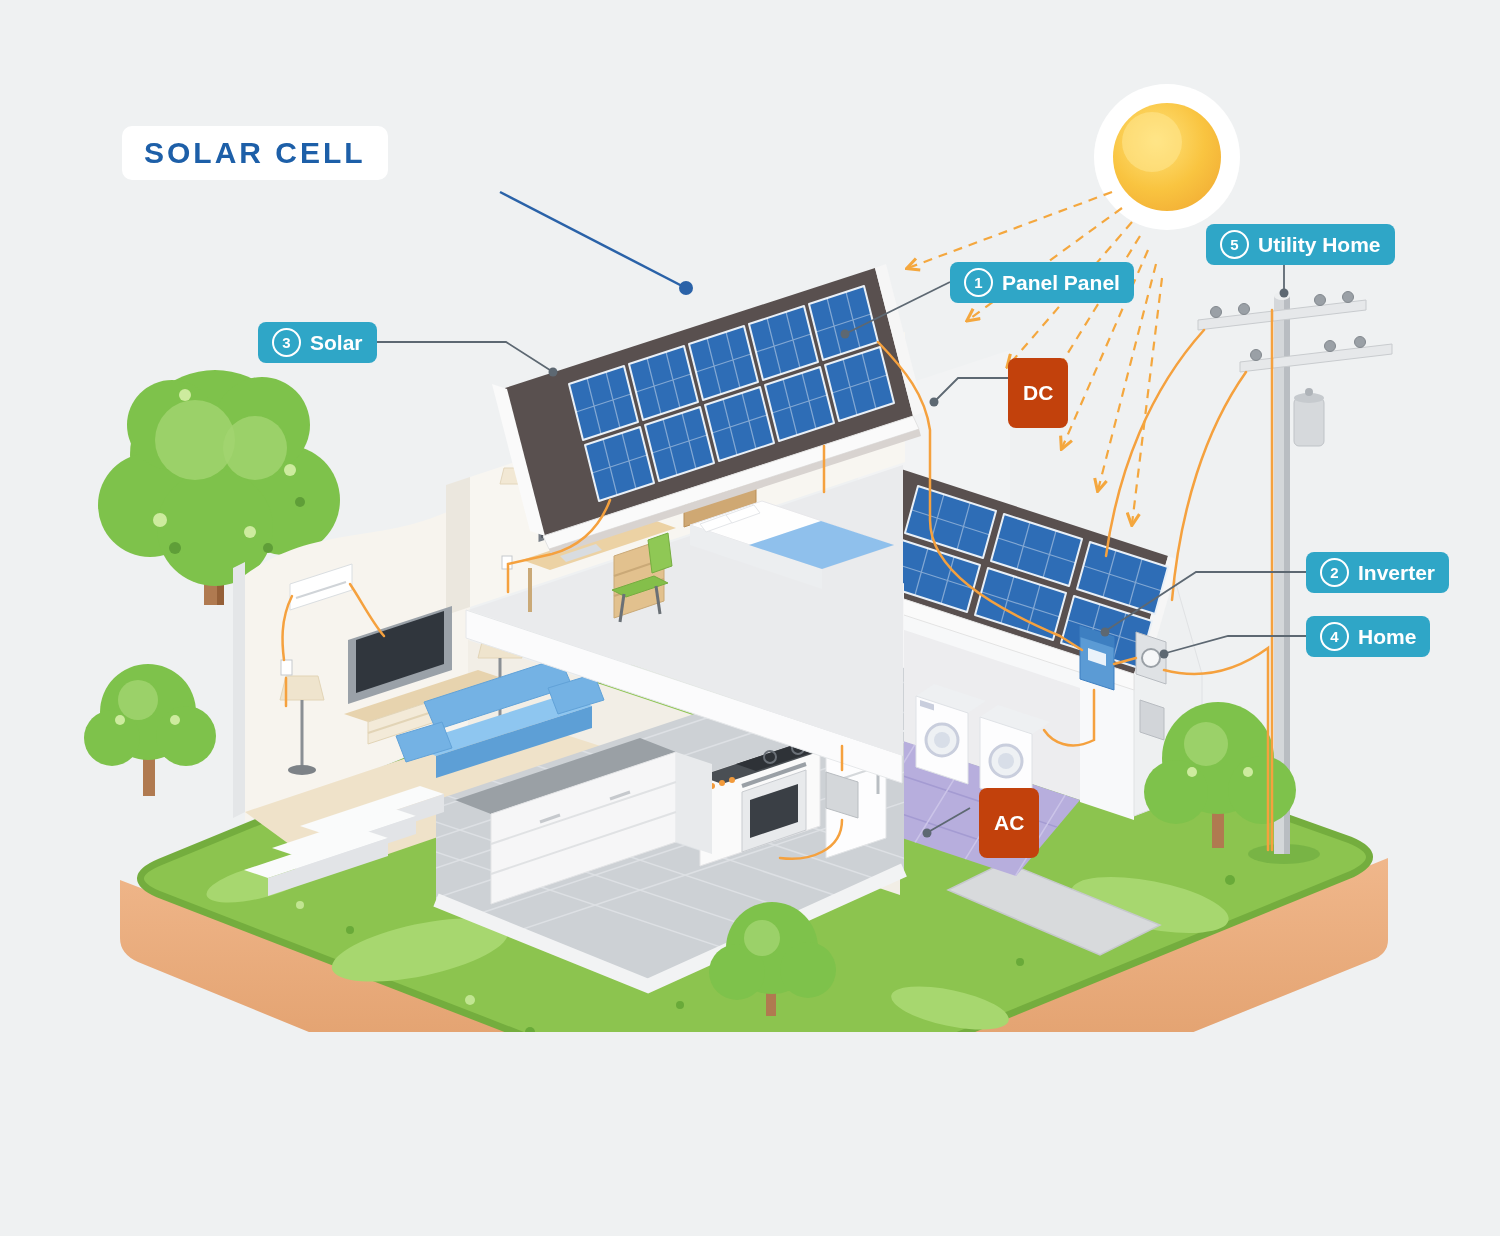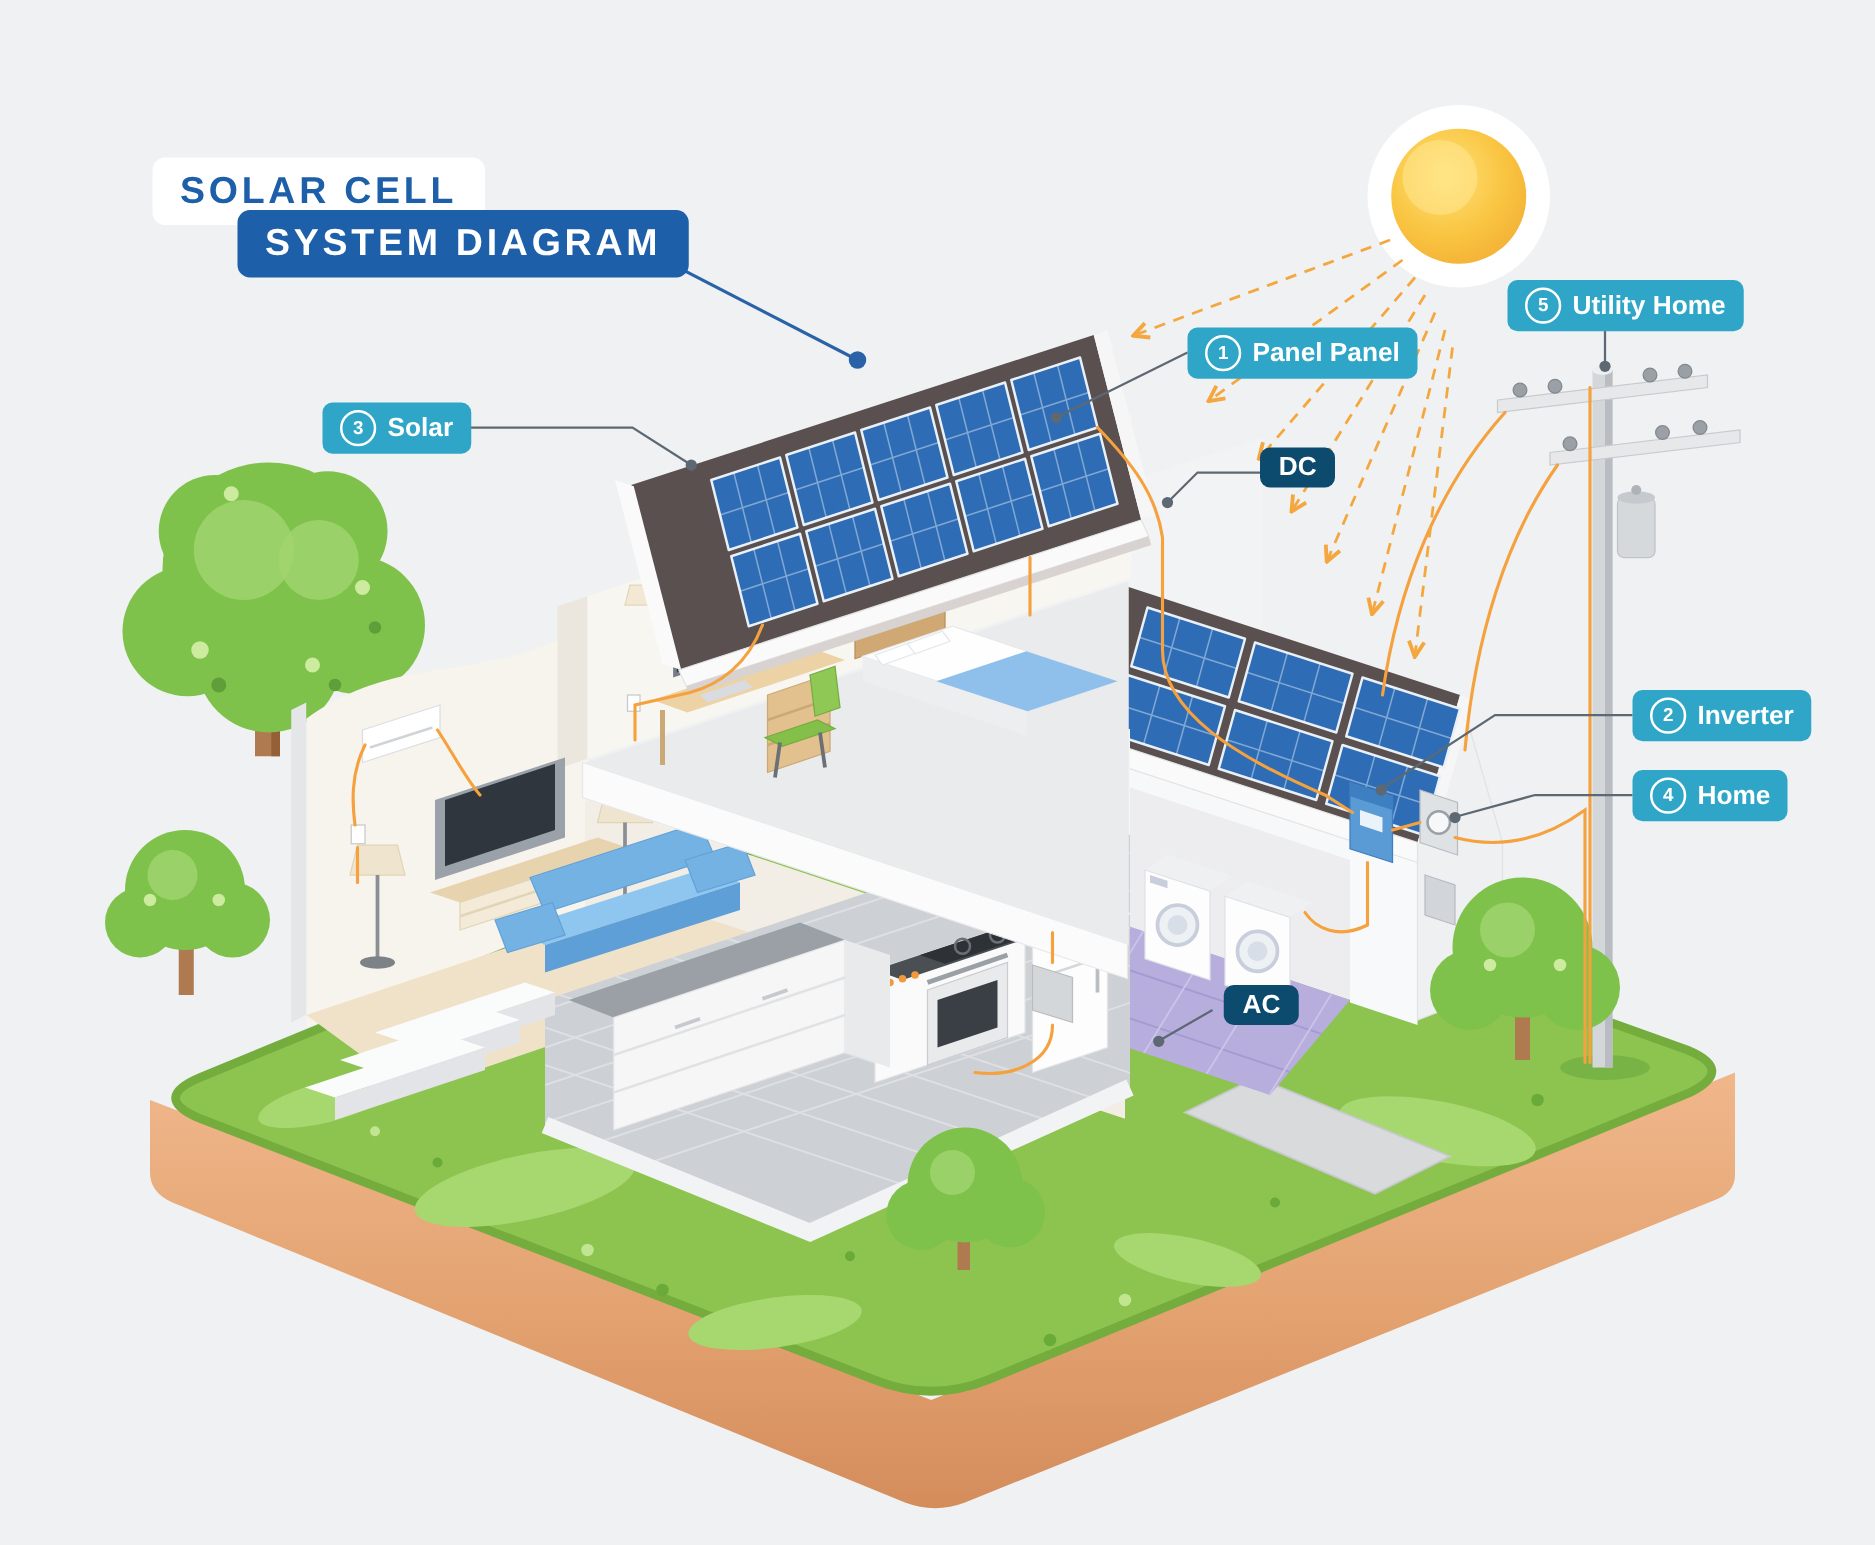--- a/index.html
+++ b/index.html
@@ -1,23 +1,23 @@
 <!DOCTYPE html>
 <html><head>
 <meta charset="utf-8">
 <style>
   html,body{margin:0;padding:0;background:#eff1f2;}
-  #stage{position:relative;width:1500px;height:1236px;background:#eff1f2;overflow:hidden;
+  #stage{position:relative;width:1500px;height:1032px;background:#eff1f2;overflow:hidden;
          font-family:"Liberation Sans",sans-serif;}
   #scene{position:absolute;left:0;top:0;}
   .pill{position:absolute;display:flex;align-items:center;gap:9px;background:#2fa6c7;color:#fff;
         font-weight:bold;font-size:21px;padding:6px 14px;border-radius:8px;white-space:nowrap;}
   .pill .num{width:25px;height:25px;border:2px solid #fff;border-radius:50%;display:flex;
         align-items:center;justify-content:center;font-size:15px;font-weight:bold;flex:0 0 auto;}
-  .pill.red{background:#0c4a6e;padding:4px 15px;border-radius:8px;}
+  .pill.red{background:#c2410c;padding:23px 15px;border-radius:8px;}
   .t1,.t2{position:absolute;font-weight:bold;font-size:30px;letter-spacing:3px;
         padding:10px 22px;border-radius:10px;}
   .t1{background:#ffffff;color:#1d5fa8;}
   .t2{background:#1d5fa8;color:#ffffff;}
 </style>
 </head>
 <body>
 
 <div id="stage">
 <svg id="scene" width="1500" height="1236" viewBox="0 0 1500 1236">
@@ -430,21 +430,20 @@
           <circle cx="934" cy="402" r="4.5"></circle>
       <circle cx="1284" cy="293" r="4.5"></circle>
           <circle cx="1105" cy="632" r="4.5"></circle>
           <circle cx="1164" cy="654" r="4.5"></circle>
       <circle cx="927" cy="833" r="4.5"></circle>
     </g>
   </g>
 </svg>
 
 <div class="t1" style="left:122px;top:126px;">SOLAR CELL</div>
-<div class="t2" style="left:190px;top:168px;">SYSTEM DIAGRAM</div>
 
 <div class="pill" style="left:950px;top:262px;">
   <span class="num">1</span>
   <span>Panel Panel</span>
 </div>
 <div class="pill" style="left:258px;top:322px;">
   <span class="num">3</span>
   <span>Solar</span>
 </div>
 <div class="pill" style="left:1306px;top:552px;">

